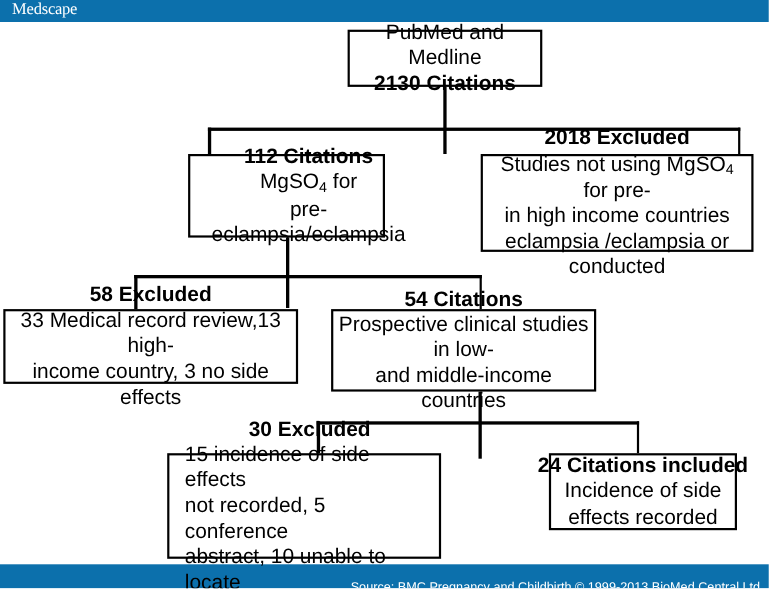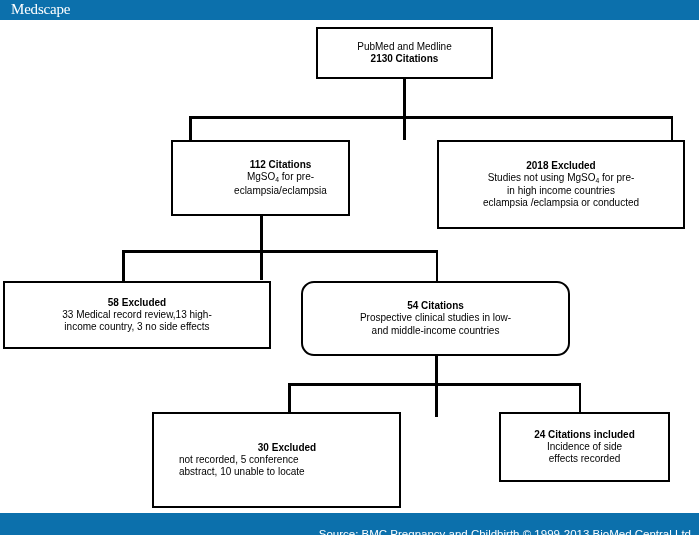--- a/index.html
+++ b/index.html
@@ -57,21 +57,21 @@
     position: absolute;
     box-sizing: border-box;
     border: 2.5px solid #000000;
     background: #ffffff;
     display: flex;
     flex-direction: column;
     align-items: center;
     justify-content: center;
     text-align: center;
     color: #000000;
-    font-size: 10px;
+    font-size: 19px;
     line-height: 1.22;
     padding: 2px 4px;
     z-index: 3;
   }
   .node .title {
     font-weight: bold;
     white-space: nowrap;
   }
   .node .body {
     font-weight: normal;
@@ -138,28 +138,29 @@
     <div class="body">in high income countries</div>
     <div class="body">eclampsia /eclampsia or conducted</div>
   </div>
 
   <div class="node" style="left:3px; top:281px; width:268px; height:68px;">
     <div class="title">58 Excluded</div>
     <div class="body">33 Medical record review,13 high-</div>
     <div class="body">income country, 3 no side effects</div>
   </div>
 
-  <div class="node" style="left:301px; top:281px; width:269px; height:75px;border-radius:13px;">
+  <div class="node" style="left:301px; top:281px; width:241px; height:75px;">
     <div class="title">54 Citations</div>
     <div class="body">Prospective clinical studies in low-</div>
     <div class="body">and middle-income countries</div>
   </div>
 
-  <div class="node left-body" style="left:152px; top:412px; width:249px; height:96px; padding-left:25px;">
+  <div class="node left-body" style="left:152px; top:412px; width:249px; height:96px; padding-left:14px;">
     <div class="title">30 Excluded</div>
+    <div class="body">15 incidence of side effects</div>
     <div class="body">not recorded, 5 conference</div>
     <div class="body">abstract, 10 unable to locate</div>
   </div>
 
   <div class="node" style="left:499px; top:412px; width:171px; height:70px;">
     <div class="title">24 Citations included</div>
     <div class="body">Incidence of side</div>
     <div class="body">effects recorded</div>
   </div>
 

